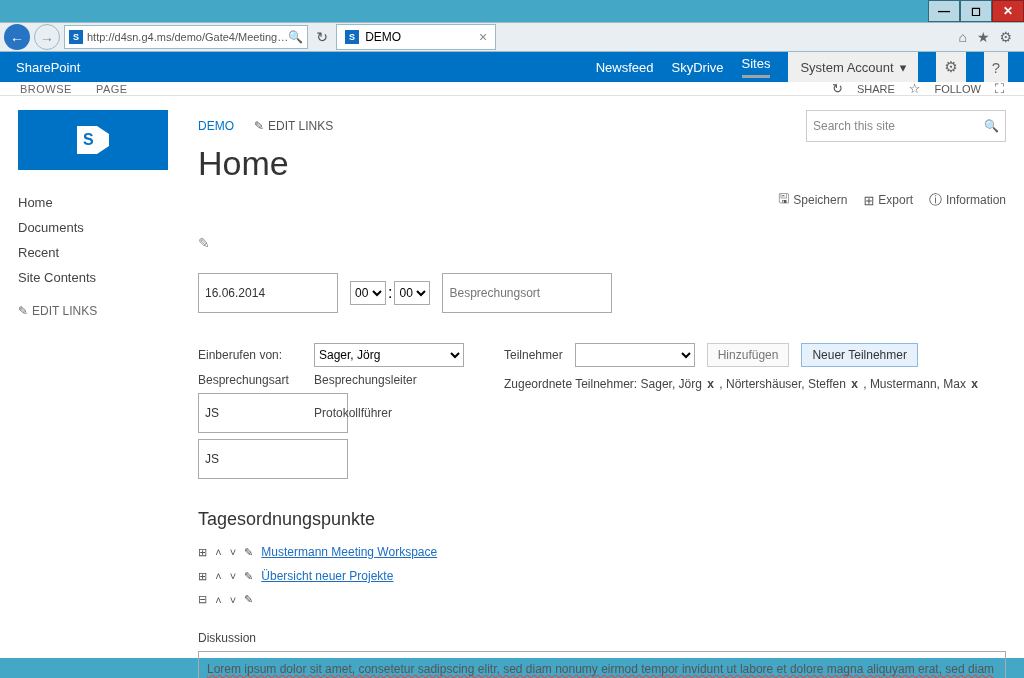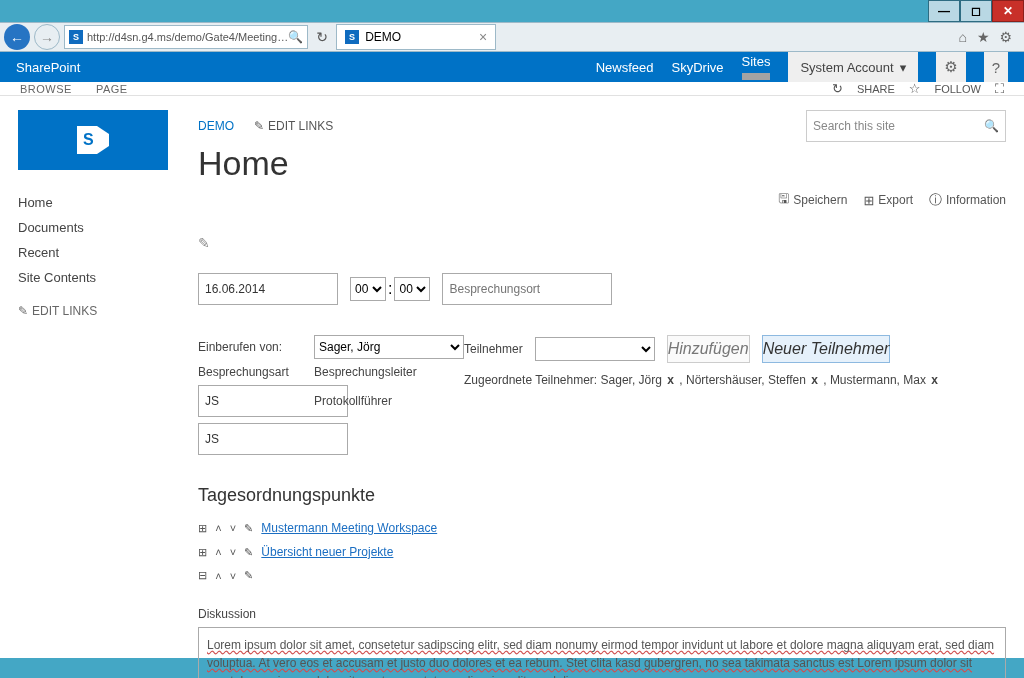--- a/index.html
+++ b/index.html
@@ -59,35 +59,35 @@
 
 .page-title { font-size: 34px; font-weight: 200; color: #333; margin-top: 2px; }
 .actions-row { display: flex; justify-content: flex-end; gap: 16px; font-size: 12px; color: #555; margin-top: 6px; align-items: center; }
 .actions-row .act { display: flex; align-items: center; gap: 4px; }
 .actions-row .ico { font-size: 13px; }
 
 .content-title { font-size: 26px; font-weight: 200; color: #666; margin-top: 24px; display: flex; align-items: center; gap: 8px; }
 .content-title .pencil { font-size: 14px; color: #888; }
 
 .form-row1 { display: flex; gap: 12px; margin-top: 22px; align-items: center; }
-.txt { border: 1px solid #aaa; height: 32px; font-size: 12px; padding: 0 6px; color: #333; }
+.txt { border: 1px solid #aaa; height: 40px; font-size: 12px; padding: 0 6px; color: #333; }
 .sel { border: 1px solid #aaa; height: 24px; font-size: 12px; background: #fff; }
 .form-row1 .date { width: 140px; }
 .form-row1 .loc { width: 170px; }
 .form-row1 .timegrp { display: flex; align-items: center; gap: 2px; }
 
-.form-grid { display: flex; margin-top: 30px; }
+.form-grid { display: flex; gap: 40px; margin-top: 30px; }
 .form-left { display: grid; grid-template-columns: 110px 150px; gap: 6px 6px; align-items: center; }
 .form-left label { font-size: 12px; color: #444; }
 .form-left .sel, .form-left .txt { width: 150px; }
 
 .form-right { font-size: 12px; color: #444; }
 .form-right .row { display: flex; align-items: center; gap: 12px; margin-bottom: 10px; }
 .form-right .sel-participant { width: 120px; }
-.btn { border: 1px solid #ccc; background: #fafafa; padding: 4px 0; font-size: 16px; color: #777; font-style: italic; }
+.btn { border: 1px solid #ccc; background: #fafafa; padding: 4px 10px; font-size: 12px; color: #777; }
 .btn.primary { background: #e6f1fb; border: 1px solid #8db9e0; color: #333; }
 .assigned { font-size: 12px; }
 .assigned .x { font-weight: bold; margin: 0 2px; }
 
 .section-h { font-size: 18px; font-weight: 300; color: #333; margin-top: 30px; }
 .agenda { list-style: none; margin-top: 10px; }
 .agenda li { display: flex; align-items: center; gap: 8px; font-size: 12px; padding: 5px 0; }
 .agenda .glyph { color: #555; font-size: 11px; }
 .agenda a { color: #1b6ec2; text-decoration: underline; }
 
@@ -127,21 +127,21 @@
       <span>★</span>
       <span>⚙</span>
     </div>
   </div>
 
   <div class="suitebar">
     <span class="brand">SharePoint</span>
     <div class="right">
       <a>Newsfeed</a>
       <a>SkyDrive</a>
-      <a style="border-bottom:7px solid #a3a3a3;padding-bottom:4px;">Sites</a>
+      <a style="border-bottom:3px solid #a3a3a3;padding-bottom:4px;">Sites</a>
       <div class="sysacct">
         <span>System Account</span>
         <span>▾</span>
       </div>
       <div class="gear">⚙</div>
       <div class="help">?</div>
     </div>
   </div>
 
   <div class="ribbon">

